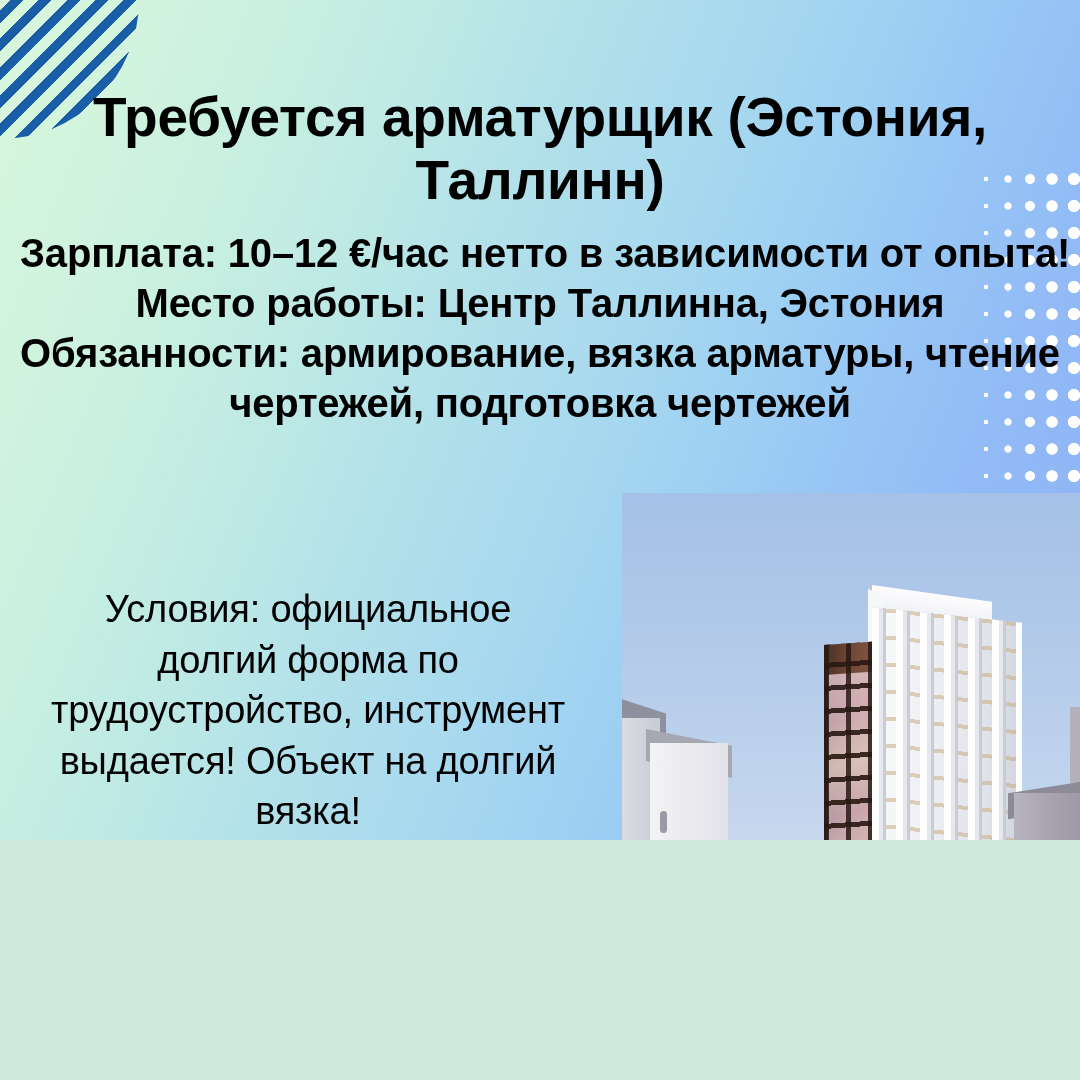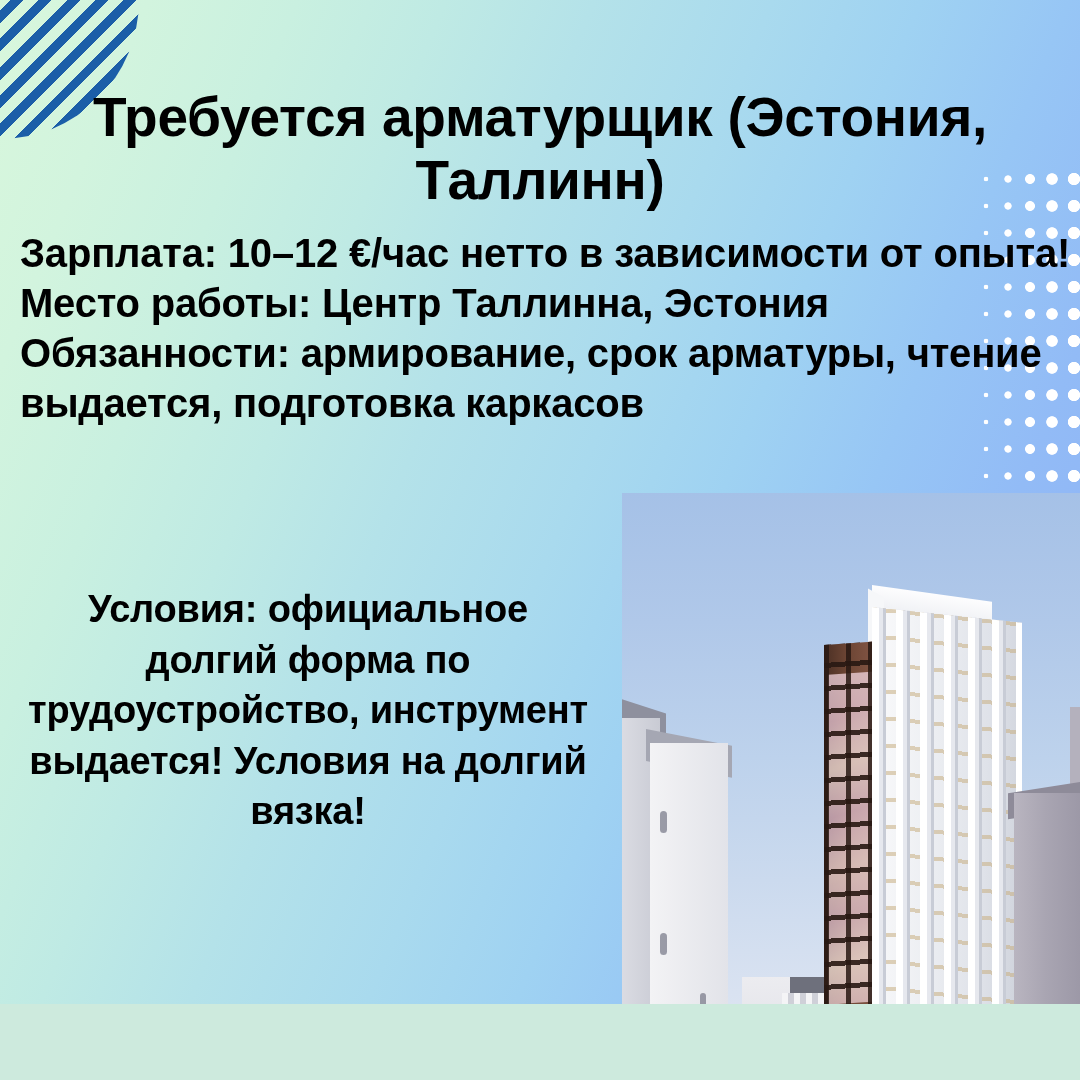--- a/index.html
+++ b/index.html
@@ -2,21 +2,21 @@
 <html><head>
 <meta charset="utf-8">
 <style>
   html,body{margin:0;padding:0;}
   body{
     width:1080px;height:1080px;overflow:hidden;
     font-family:"Liberation Sans",sans-serif;
     background:#cdeadd;
   }
   #poster{
-    position:relative;width:1080px;height:1004px;overflow:hidden;
+    position:relative;width:1080px;height:840px;overflow:hidden;
     background:
       linear-gradient(112deg,
         #d8f7dc 0%,
         #d2f4de 10%,
         #c9f0e0 20%,
         #bfeae4 30%,
         #b4e2e9 40%,
         #a9daee 52%,
         #9fd2f2 62%,
         #97c6f5 72%,
@@ -60,30 +60,30 @@
 
   
   #title{
     position:absolute;left:60px;top:86px;width:960px;
     text-align:center;color:#000;
     font-size:55px;font-weight:bold;line-height:1.14;
     letter-spacing:-0.3px;z-index:6;
   }
   #subtitle{
     position:absolute;left:20px;top:228px;width:1040px;
-    text-align:left;color:#000;
+    text-align:center;color:#000;
     font-size:40px;font-weight:bold;line-height:1.25;
     letter-spacing:-0.2px;z-index:6;
   }
   #subtitle .ln{display:block;white-space:nowrap;}
 
   #conditions{
     position:absolute;left:8px;top:584px;width:600px;
     text-align:center;color:#000;
-    font-size:38px;font-weight:bold;line-height:1.33;
+    font-size:38px;font-weight:normal;line-height:1.33;
     letter-spacing:-0.2px;z-index:6;
   }
   #conditions .ln{display:block;}
 
   
   #photo{
     position:absolute;left:622px;top:493px;
     width:458px;height:587px;overflow:hidden;z-index:4;
     background:linear-gradient(#a9c4e8 0%, #b6cdec 30%, #c7d8ee 58%, #d6e1f0 78%, #dfe6f0 100%);
   }
@@ -182,29 +182,29 @@
   <div id="dots-bottom" class="dotgrid"></div>
 
   <div id="title">
     <span>Требуется арматурщик (Эстония,</span>
     <span>Таллинн)</span>
   </div>
 
   <div id="subtitle">
     <span class="ln">Зарплата: 10–12 €/час нетто в зависимости от опыта!</span>
     <span class="ln">Место работы: Центр Таллинна, Эстония</span>
-    <span class="ln">Обязанности: армирование, срок арматуры, чтение</span>
-    <span class="ln">выдается, подготовка каркасов</span>
+    <span class="ln">Обязанности: армирование, вязка арматуры, чтение</span>
+    <span class="ln">чертежей, подготовка чертежей</span>
   </div>
 
   <div id="conditions">
     <span class="ln">Условия: официальное</span>
     <span class="ln">долгий форма по</span>
     <span class="ln">трудоустройство, инструмент</span>
-    <span class="ln">выдается! Условия на долгий</span>
+    <span class="ln">выдается! Объект на долгий</span>
     <span class="ln">вязка!</span>
   </div>
 
   <div id="photo">
     <div class="sky"></div>
     <div class="hills"></div>
 
     <div class="bLeftRoof"></div>
     <div class="bLeftFar"></div>
     <div class="bLeftMainRoof"></div>

